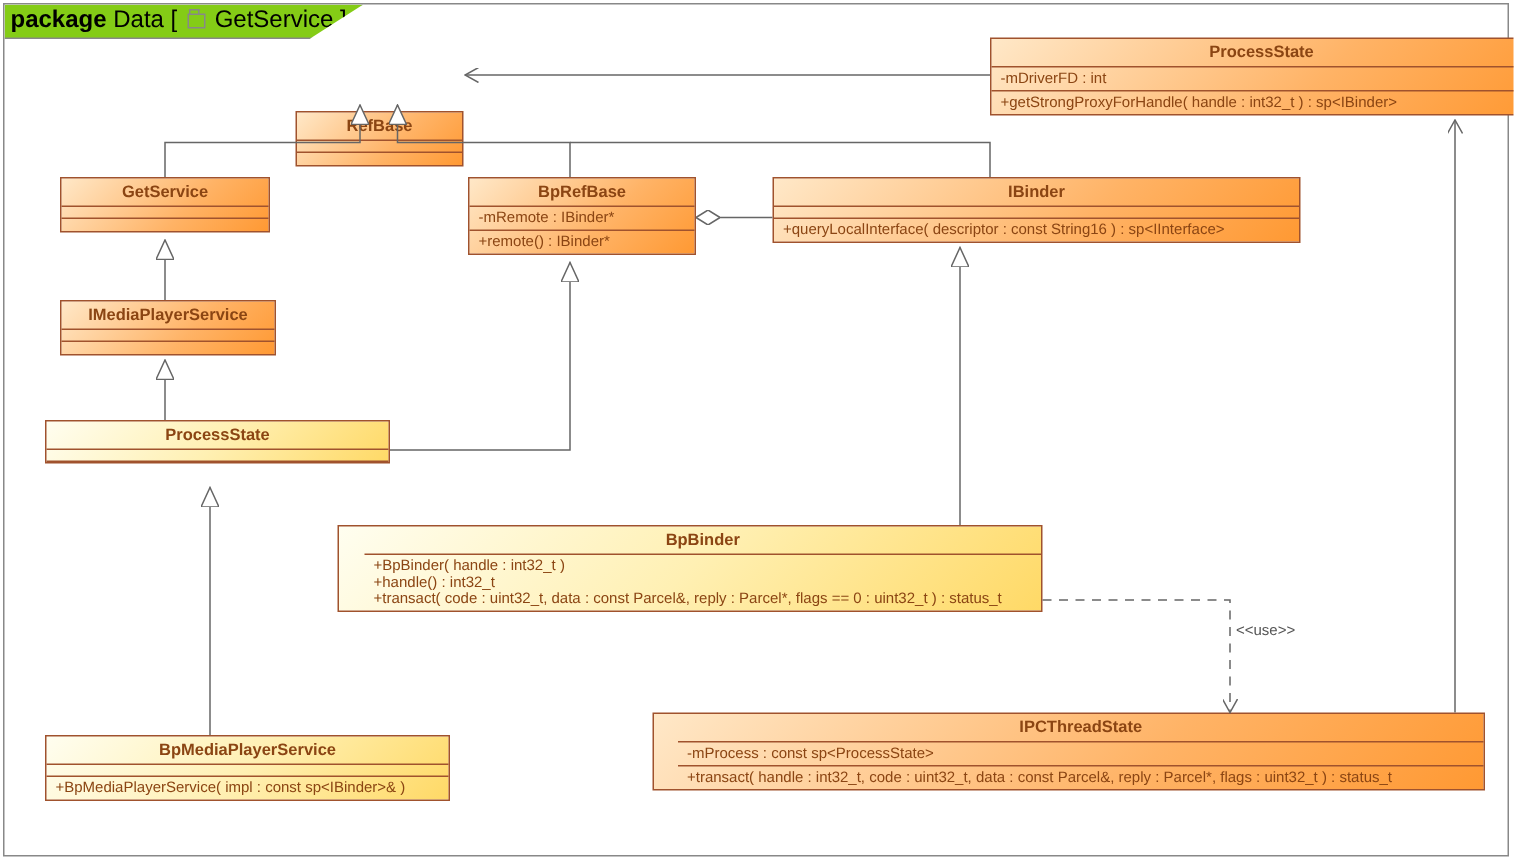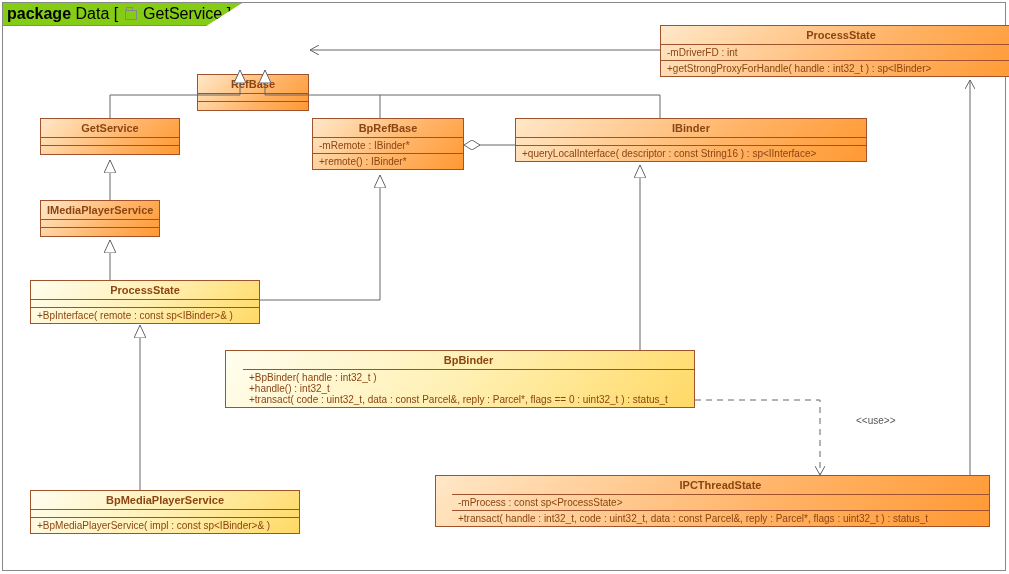--- a/index.html
+++ b/index.html
@@ -144,32 +144,29 @@
 </div>
 
 <div class="uml-class orange" style="left:515px; top:118px; width:352px;">
   <div class="class-name">IBinder</div>
   <div class="class-attrs empty"></div>
   <div class="class-methods">
     <div class="method-line">+queryLocalInterface( descriptor : const String16 ) : sp&lt;IInterface&gt;</div>
   </div>
 </div>
 
-<div class="uml-class orange" style="left:40px; top:200px; width:120px;">
+<div class="uml-class orange" style="left:40px; top:200px; width:144px;">
   <div class="class-name">IMediaPlayerService</div>
   <div class="class-attrs empty"></div>
   <div class="class-methods empty"></div>
 </div>
 
 <div class="uml-class yellow" style="left:30px; top:280px; width:230px;">
   <div class="class-name">ProcessState</div>
   <div class="class-attrs empty"></div>
-  <div class="class-methods">
-    <div class="method-line">+BpInterface( remote : const sp&lt;IBinder&gt;&amp; )</div>
-  </div>
 </div>
 
 <div class="uml-class yellow" style="left:225px; top:350px; width:470px;padding-left:17px;">
   <div class="class-name">BpBinder</div>
   <div class="class-methods">
     <div class="method-line">+BpBinder( handle : int32_t )</div>
     <div class="method-line">+handle() : int32_t</div>
     <div class="method-line">+transact( code : uint32_t, data : const Parcel&amp;, reply : Parcel*, flags == 0 : uint32_t ) : status_t</div>
   </div>
 </div>
@@ -185,21 +182,21 @@
 <div class="uml-class orange" style="left:435px; top:475px; width:555px;padding-left:16px;">
   <div class="class-name">IPCThreadState</div>
   <div class="class-attrs">
     <div class="attr-line">-mProcess : const sp&lt;ProcessState&gt;</div>
   </div>
   <div class="class-methods">
     <div class="method-line">+transact( handle : int32_t, code : uint32_t, data : const Parcel&amp;, reply : Parcel*, flags : uint32_t ) : status_t</div>
   </div>
 </div>
 
-<div class="use-label" style="left:856px; top:415px;text-align:center;">&lt;&lt;use&gt;&gt;</div>
+<div class="use-label" style="left:824px; top:415px;text-align:center;">&lt;&lt;use&gt;&gt;</div>
 
 <svg class="connections">
   <defs>
     <marker id="triangle" markerWidth="14" markerHeight="12" refX="13" refY="6" orient="auto">
       <path d="M0,0 L13,6 L0,12 Z" fill="#fff" stroke="#666" stroke-width="1"></path>
     </marker>
     <marker id="diamond" markerWidth="16" markerHeight="10" refX="15" refY="5" orient="auto">
       <path d="M0,5 L8,0 L16,5 L8,10 Z" fill="#fff" stroke="#666" stroke-width="1"></path>
     </marker>
     <marker id="arrow" markerWidth="10" markerHeight="10" refX="9" refY="5" orient="auto">

